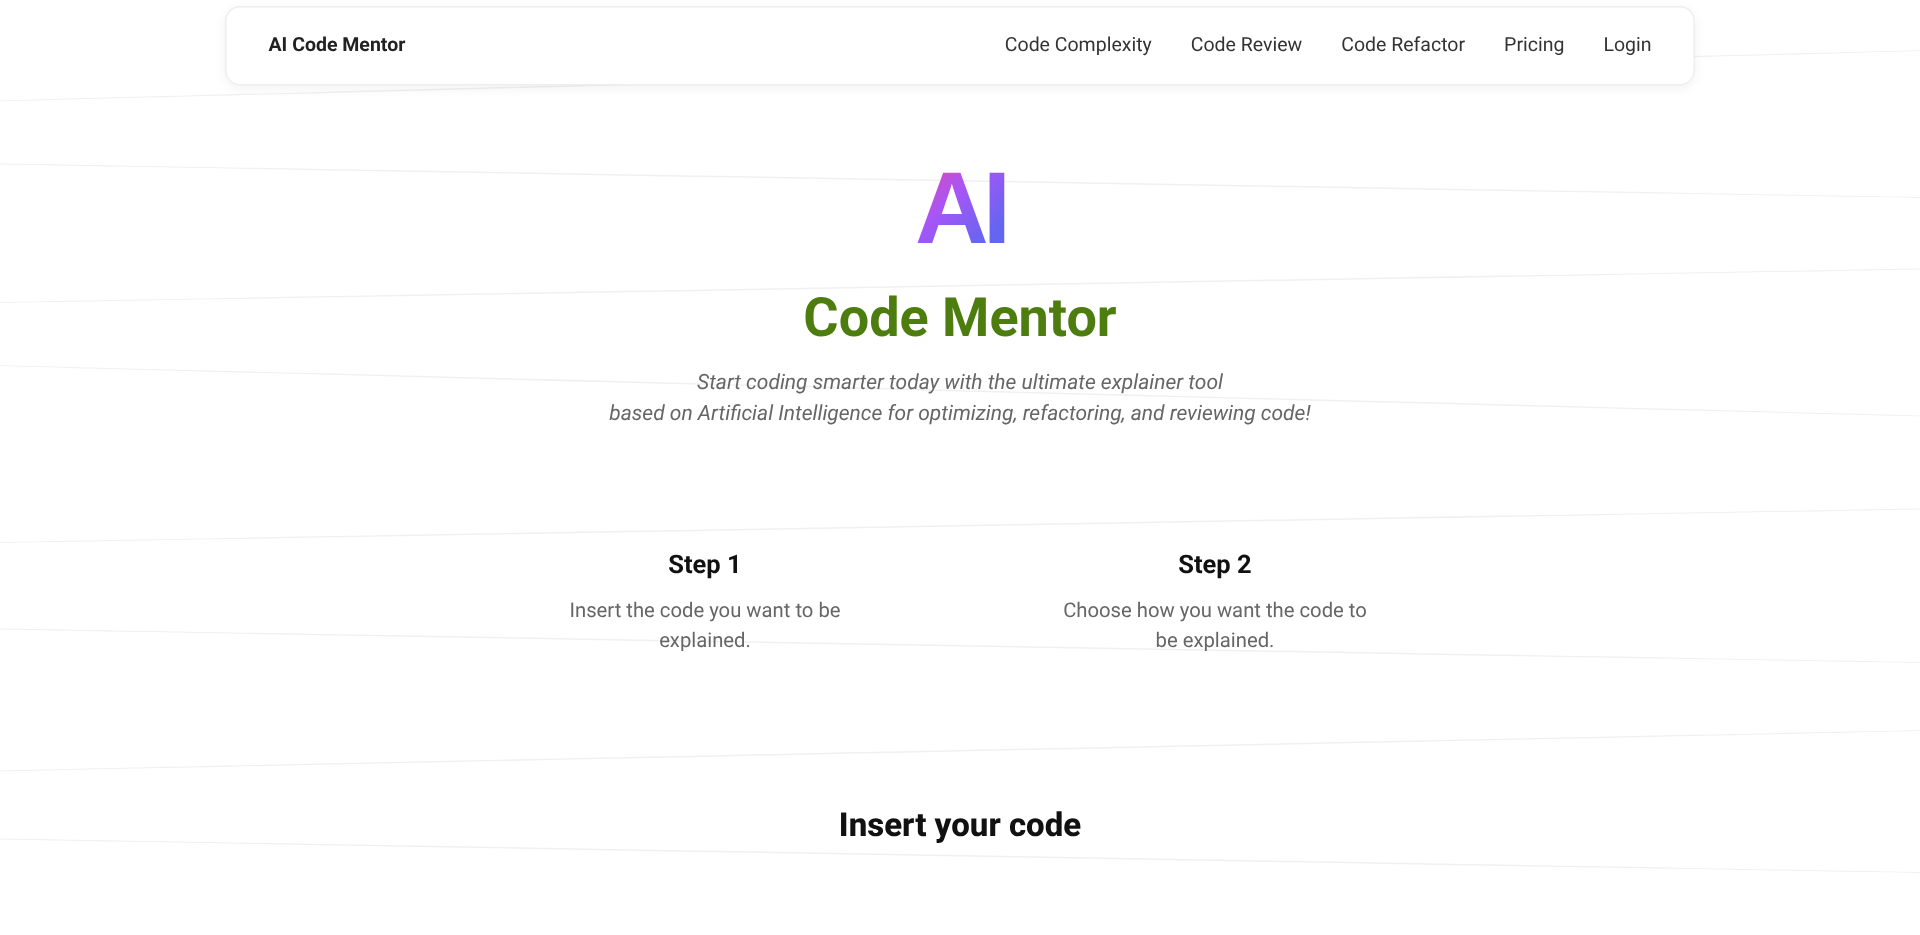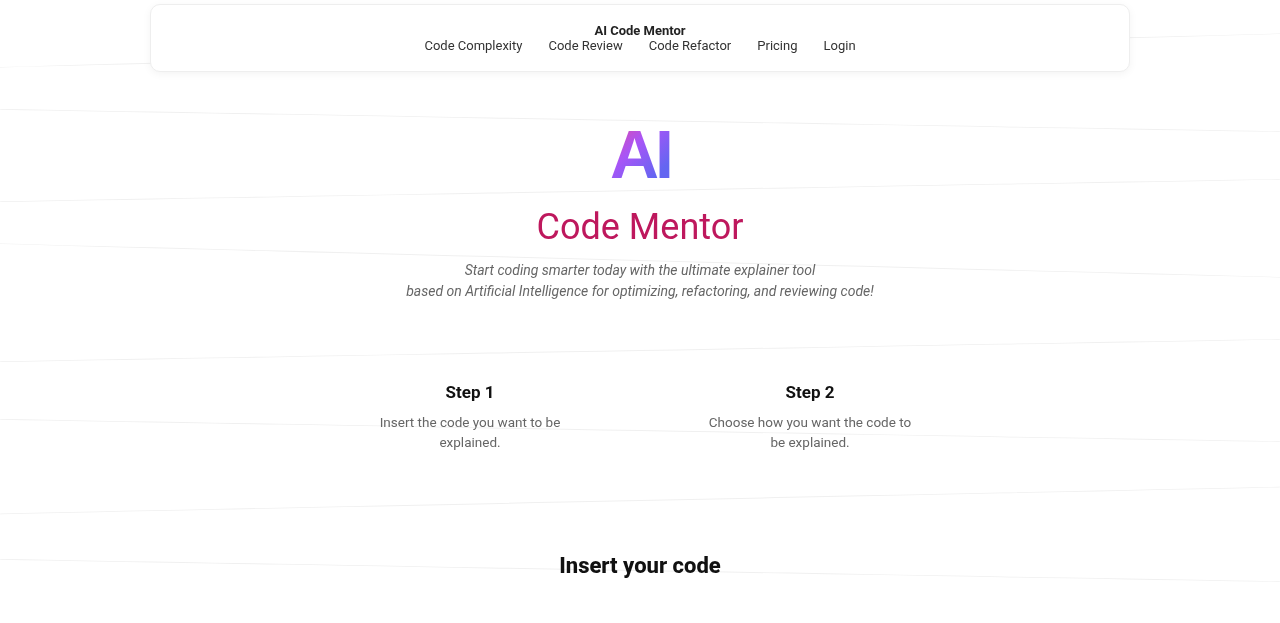--- a/index.html
+++ b/index.html
@@ -29,21 +29,20 @@
       border-radius: 10px;
       box-shadow: 0 2px 8px rgba(0,0,0,0.05);
       margin: 4px auto 0;
       max-width: 980px;
       padding: 18px 28px;
       display: flex;
       justify-content: space-between;
       align-items: center;
       position: relative;
       z-index: 10;
-      flex-direction: column;
     }
     .brand {
       font-weight: 700;
       font-size: 13px;
       color: #222;
     }
     .nav {
       display: flex;
       gap: 26px;
     }
@@ -68,22 +67,22 @@
       background-clip: text;
       -webkit-text-fill-color: transparent;
       color: transparent;
       line-height: 1;
       position: relative;
       display: inline-block;
       font-family: Arial, sans-serif;
     }
     .page-title {
       font-size: 36px;
-      font-weight: 400;
-      color: #be185d;
+      font-weight: 700;
+      color: #4d7c0f;
       margin-top: 18px;
     }
     .subtitle {
       font-size: 14px;
       color: #666;
       margin-top: 12px;
       line-height: 1.5;
       font-style: italic;
     }
     .steps {

